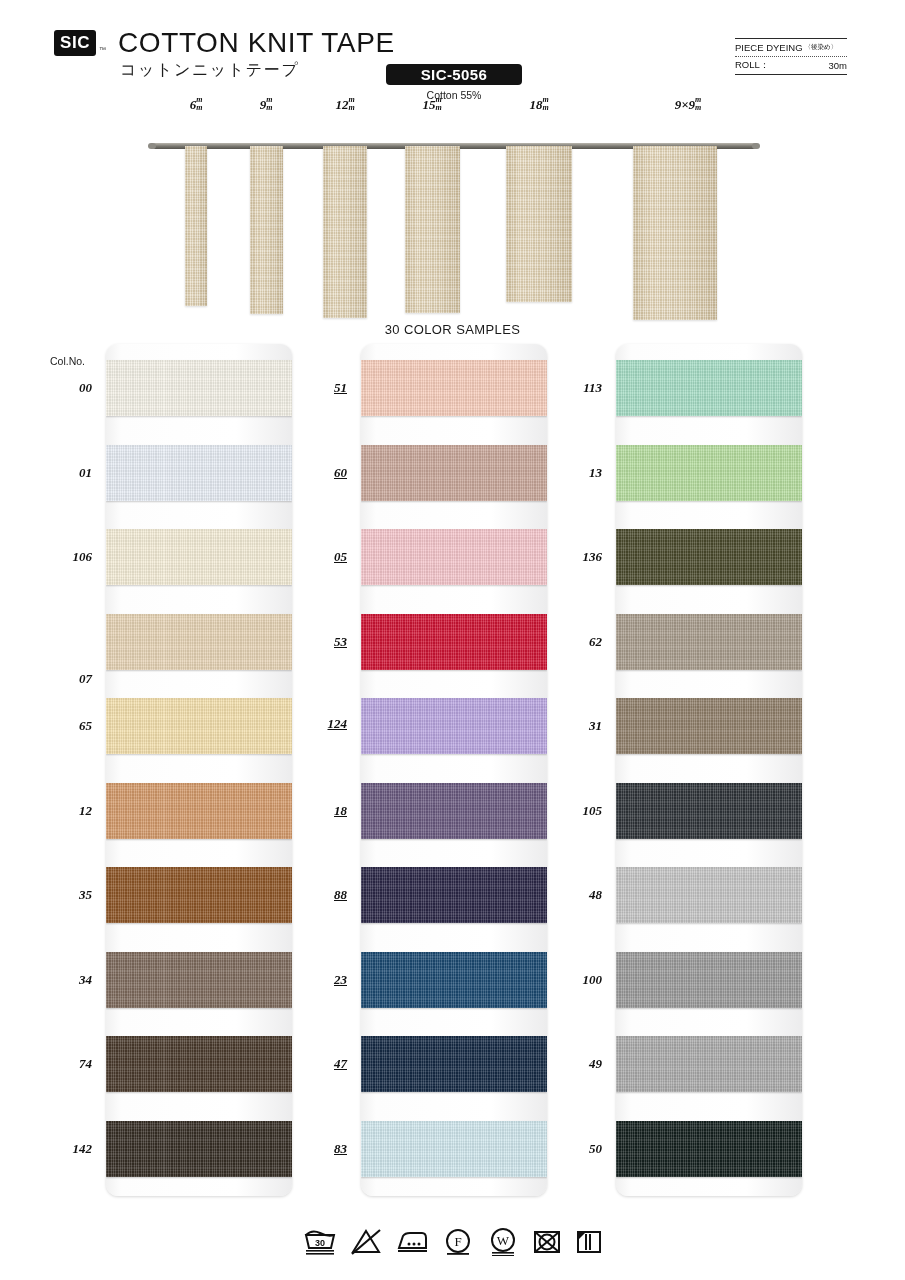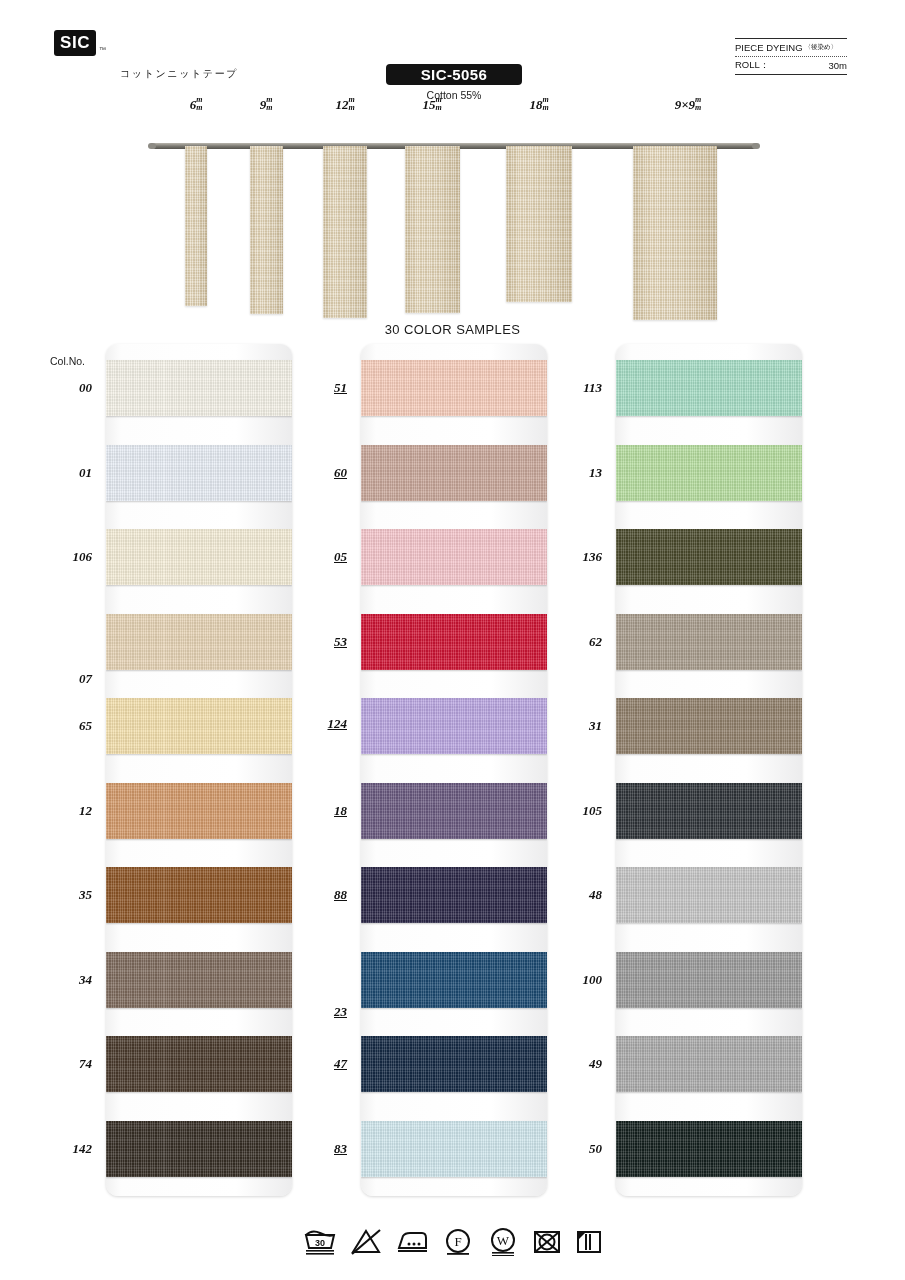--- a/index.html
+++ b/index.html
@@ -10,22 +10,22 @@
   .header{position:absolute;left:0;top:0;width:905px;height:112px;}
   .logo{position:absolute;left:54px;top:30px;width:42px;height:26px;
         background:#101010;border-radius:3px;display:flex;align-items:center;
         justify-content:center;}
   .logo span{color:#fff;font-weight:bold;font-size:17px;letter-spacing:0.5px;
              font-family:"Liberation Sans",sans-serif;}
   .logo-tm{position:absolute;left:99px;top:46px;font-size:7px;color:#333;}
 
   .title{position:absolute;left:118px;top:27px;font-size:28px;letter-spacing:0.6px;
          color:#141414;font-family:"Liberation Sans",sans-serif;font-weight:400;}
-  .title-jp{position:absolute;left:120px;top:60px;font-size:10px;color:#1c1c1c;
-            letter-spacing:1.6px;font-family:"DejaVu Sans",sans-serif;margin-top:7px;}
+  .title-jp{position:absolute;left:120px;top:60px;font-size:16px;color:#1c1c1c;
+            letter-spacing:1.6px;font-family:"DejaVu Sans",sans-serif;}
 
   .code-badge{position:absolute;left:386px;top:64px;width:136px;height:21px;
               background:#131313;border-radius:4px;display:flex;align-items:center;
               justify-content:center;}
   .code-badge span{color:#ffffff;font-size:15px;font-weight:bold;letter-spacing:0.4px;}
   .composition{position:absolute;left:386px;top:89px;width:136px;text-align:center;
                font-size:10.5px;color:#1b1b1b;}
 
   
   .specbox{position:absolute;left:735px;top:38px;width:112px;}
@@ -91,20 +91,21 @@
 </style>
 </head>
 <body>
 
 <div class="header">
   <div class="logo">
     <span>SIC</span>
   </div>
   <div class="logo-tm">™</div>
 
+  <div class="title">COTTON KNIT TAPE</div>
   <div class="title-jp">コットンニットテープ</div>
 
   <div class="code-badge">
     <span>SIC-5056</span>
   </div>
   <div class="composition">Cotton 55%</div>
 
   <div class="specbox">
     <div class="rule"></div>
     <div class="spec-row">
@@ -196,21 +197,21 @@
     <div class="cno c0" style="top: 979.5px;">34</div>
     <div class="cno c0" style="top: 1064px;">74</div>
     <div class="cno c0" style="top: 1148.5px;">142</div>
     <div class="cno c1" style="top: 388px;">51</div>
     <div class="cno c1" style="top: 472.5px;">60</div>
     <div class="cno c1" style="top: 557px;">05</div>
     <div class="cno c1" style="top: 641.5px;">53</div>
     <div class="cno c1" style="top: 724px; text-align: right;">124</div>
     <div class="cno c1" style="top: 810.5px;">18</div>
     <div class="cno c1" style="top: 895px;">88</div>
-    <div class="cno c1" style="top: 979.5px; margin-top: 32px;">23</div>
+    <div class="cno c1" style="top: 979.5px;">23</div>
     <div class="cno c1" style="top: 1064px;">47</div>
     <div class="cno c1" style="top: 1148.5px;">83</div>
     <div class="cno c2" style="top: 388px;">113</div>
     <div class="cno c2" style="top: 472.5px;">13</div>
     <div class="cno c2" style="top: 557px;">136</div>
     <div class="cno c2" style="top: 641.5px;">62</div>
     <div class="cno c2" style="top: 726px;">31</div>
     <div class="cno c2" style="top: 810.5px;">105</div>
     <div class="cno c2" style="top: 895px;">48</div>
     <div class="cno c2" style="top: 979.5px;">100</div>

